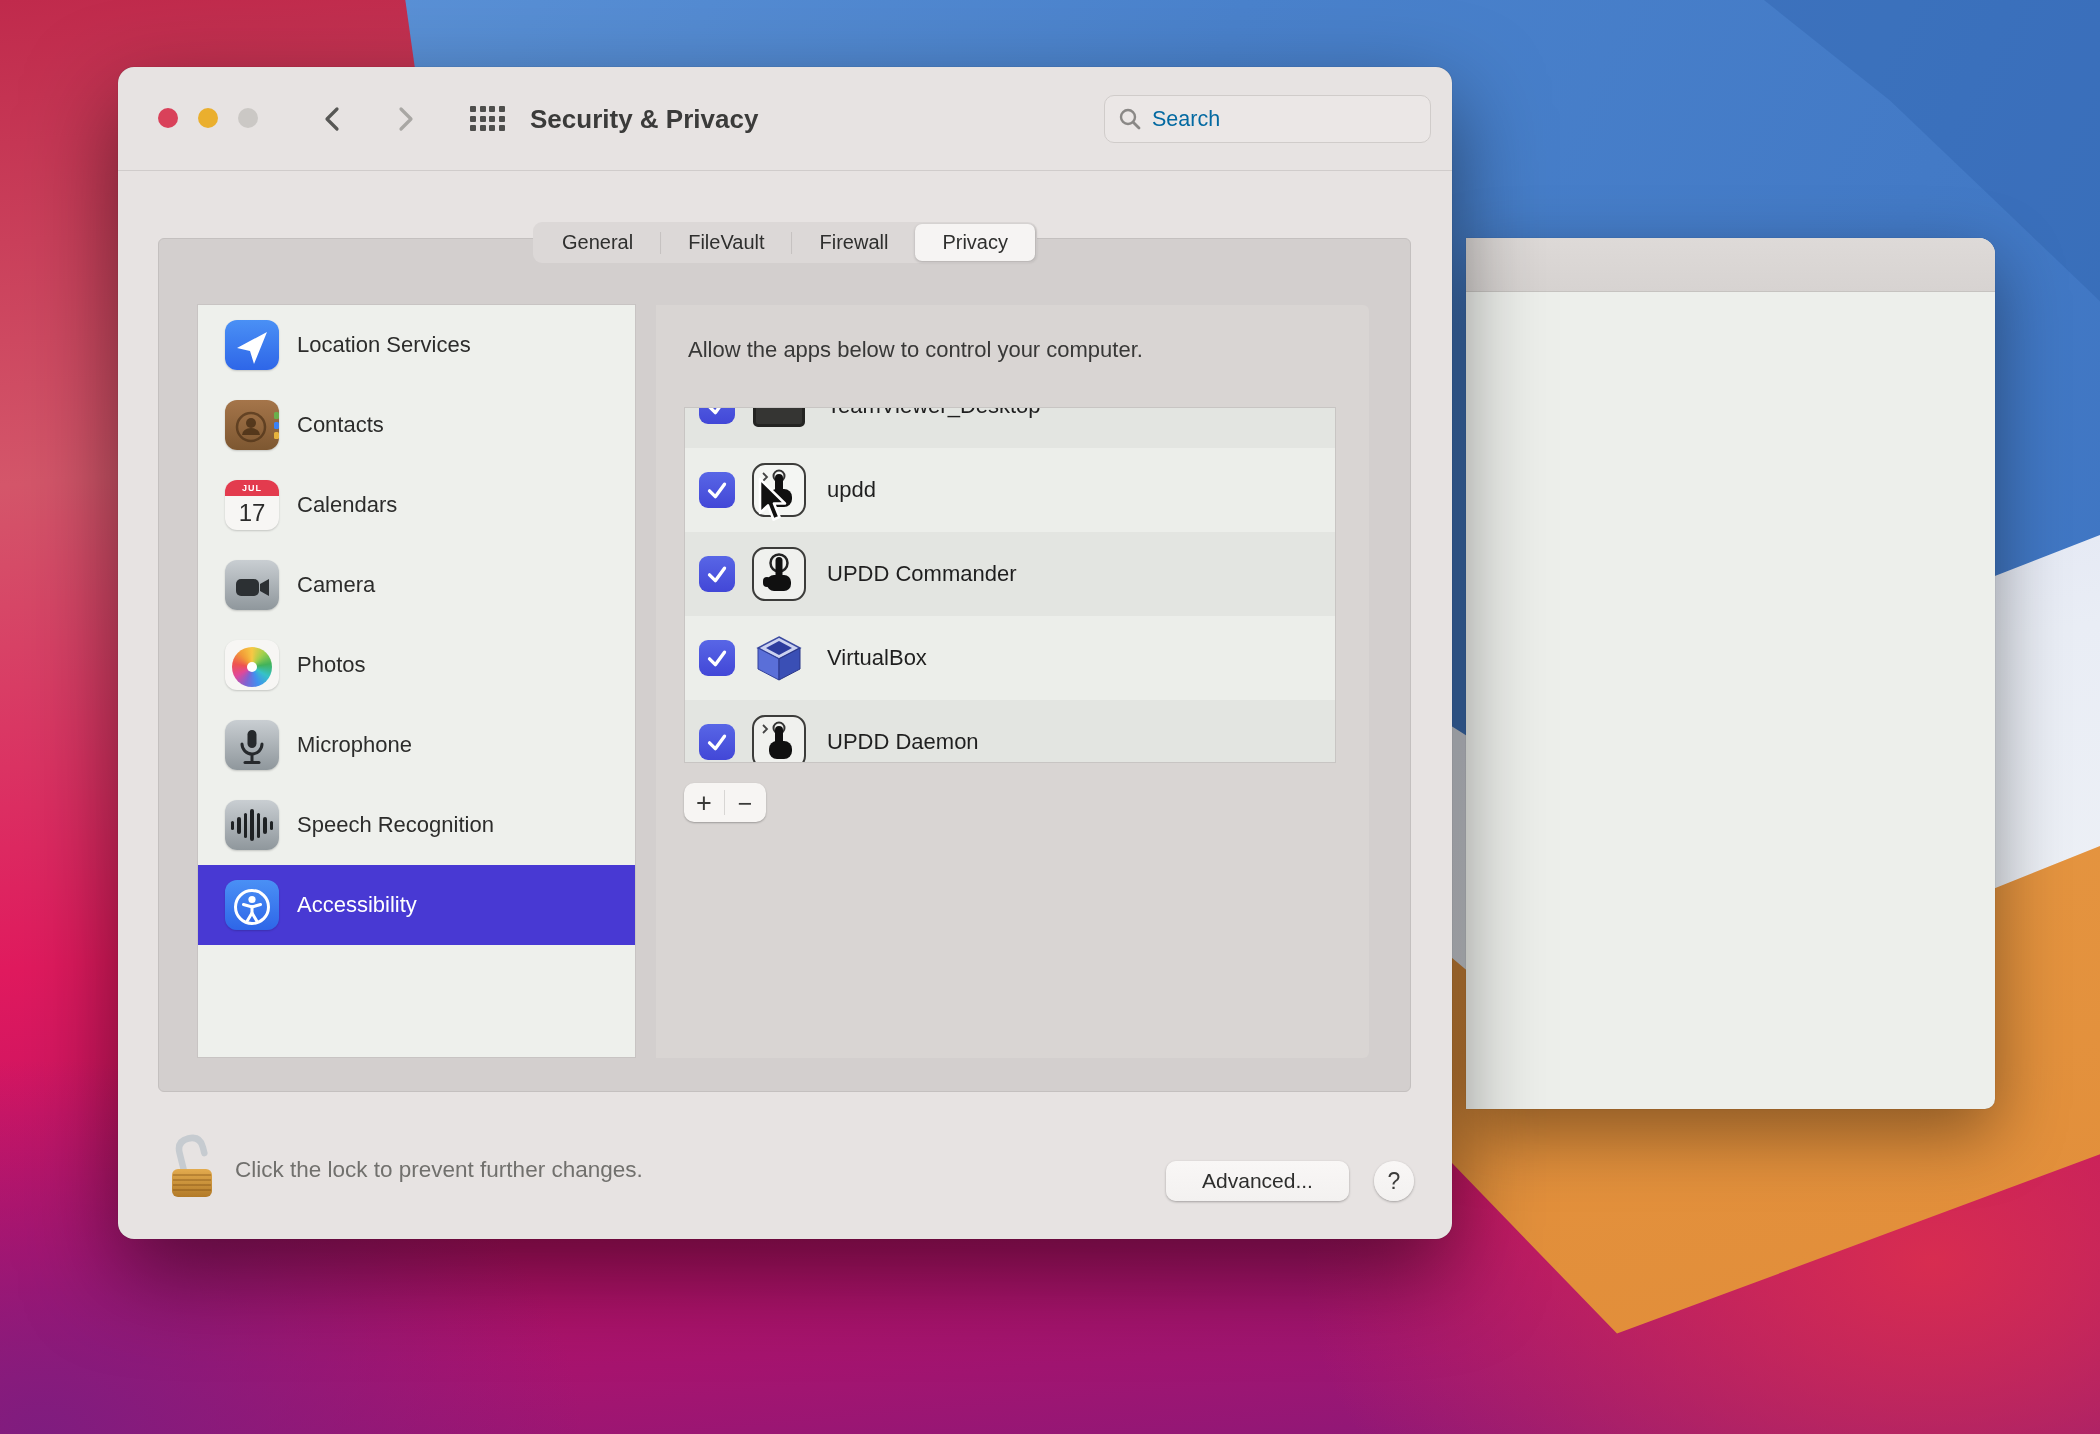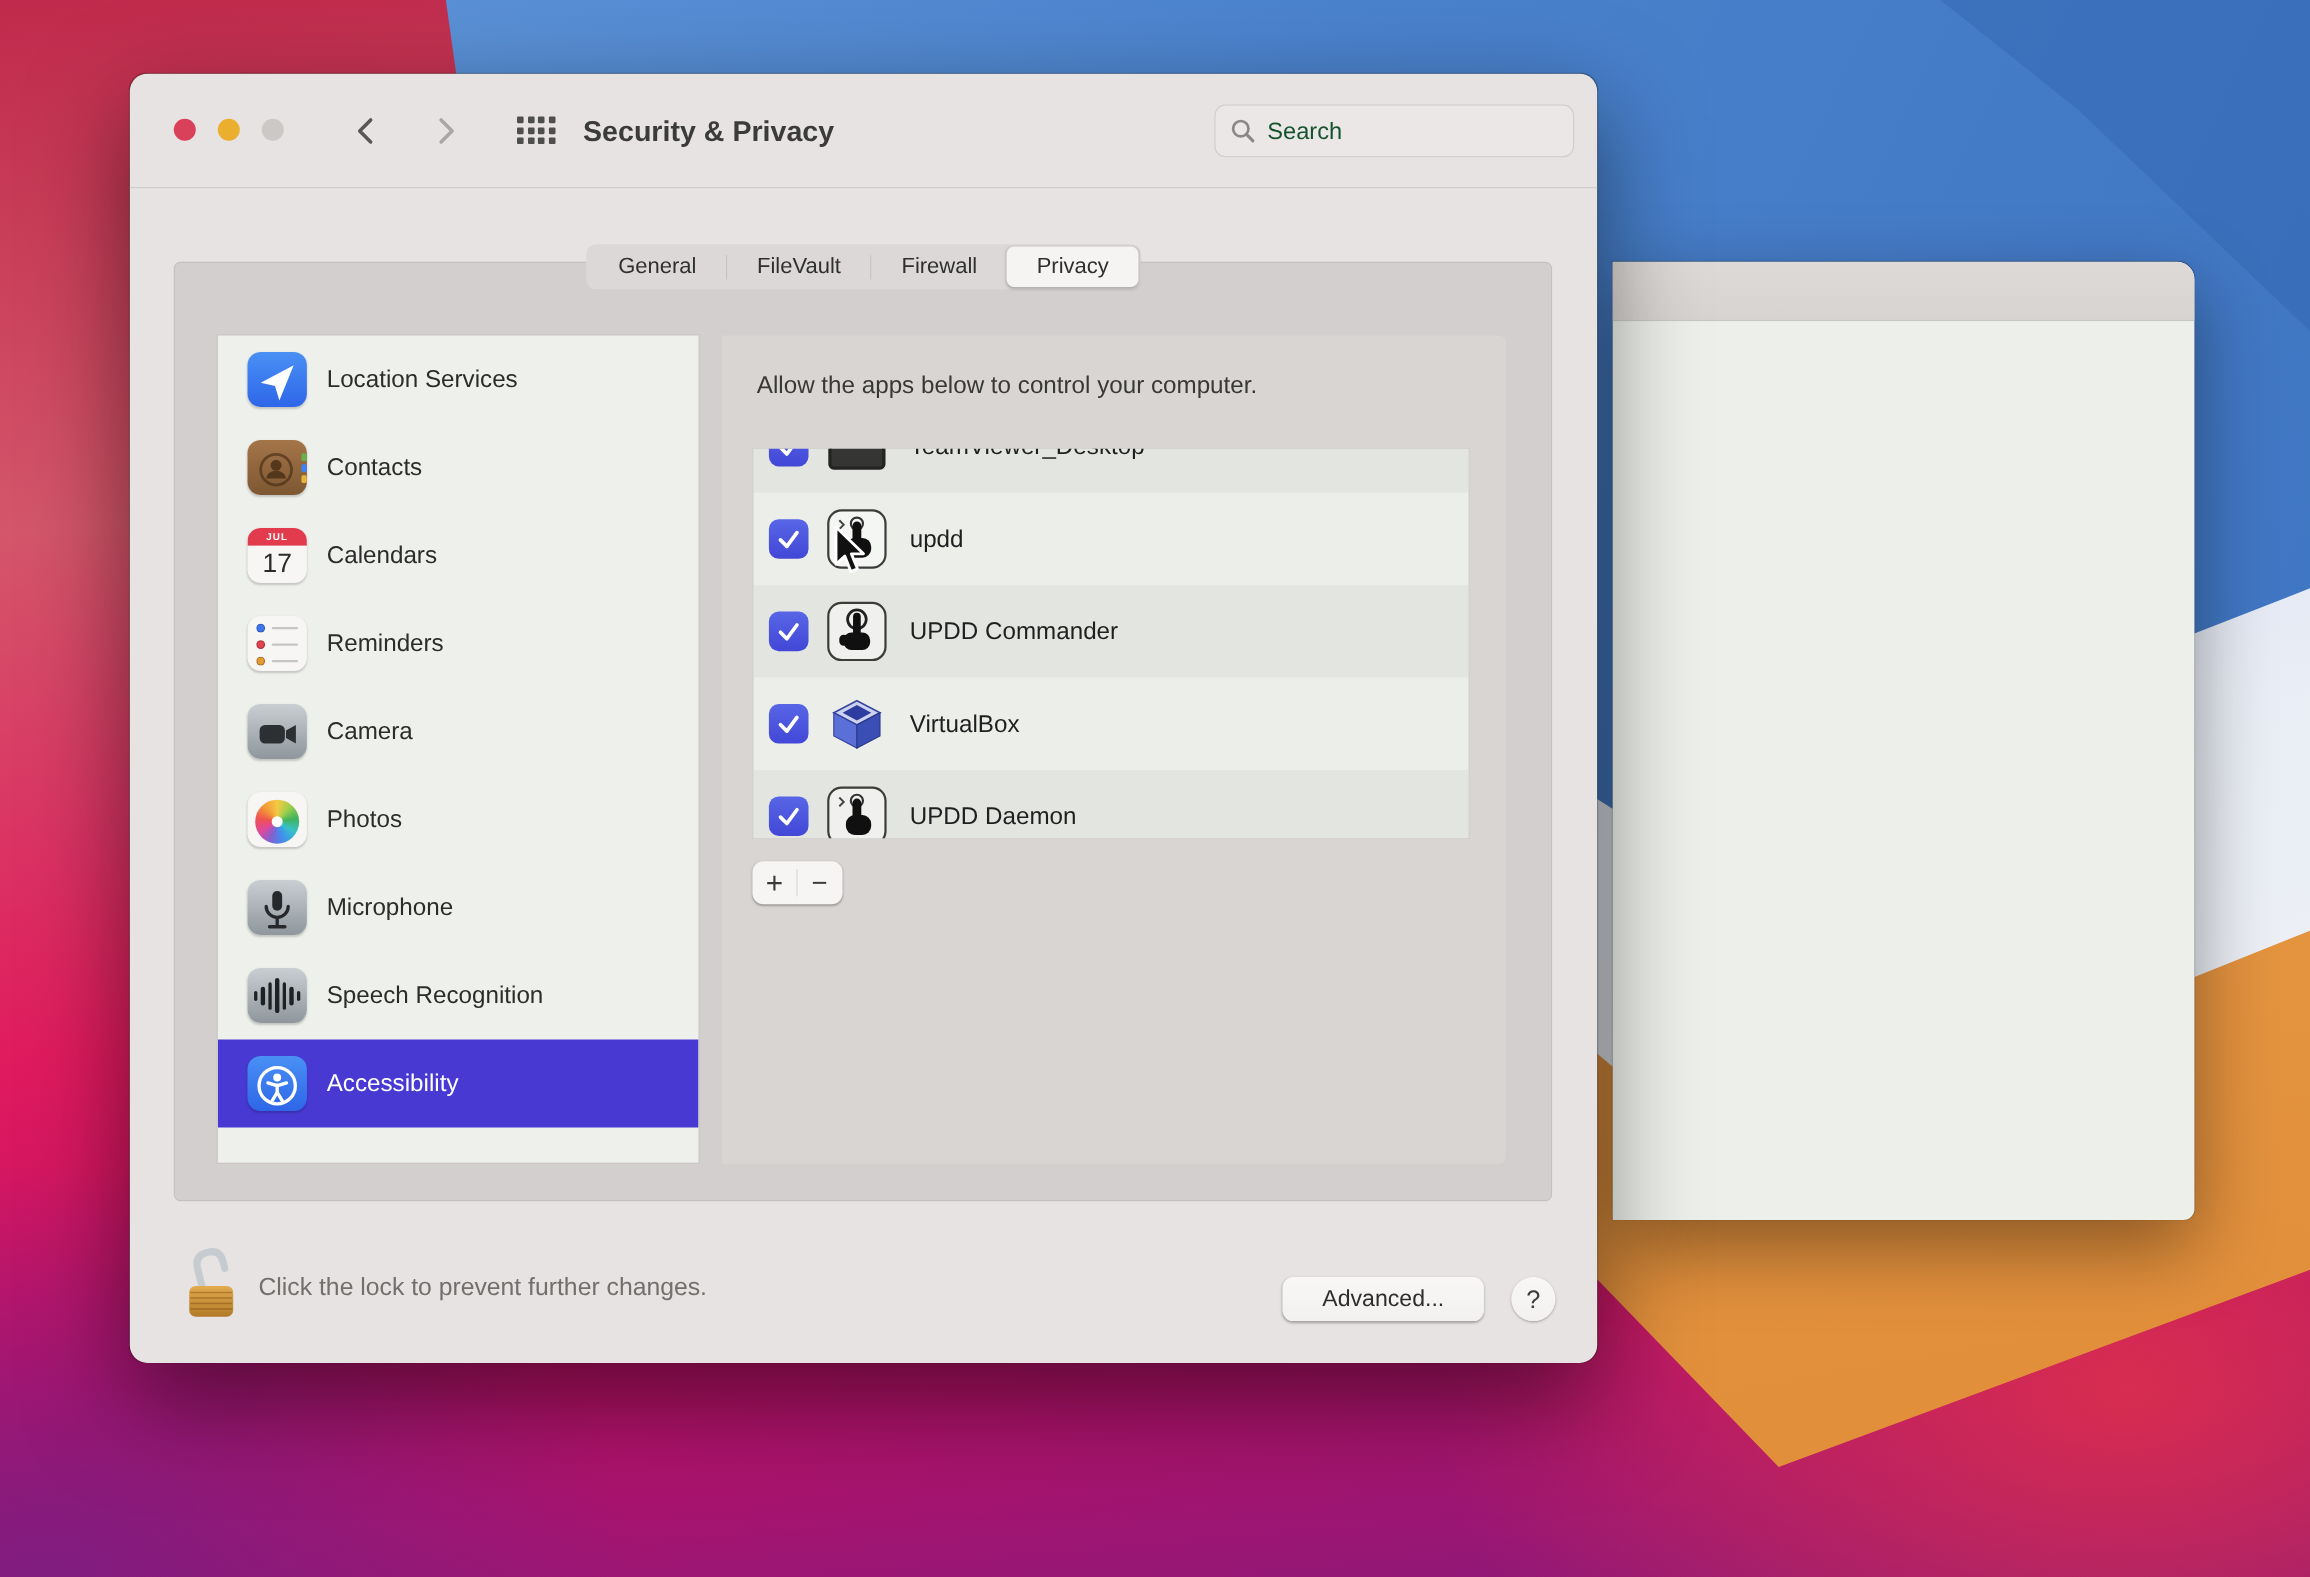--- a/index.html
+++ b/index.html
@@ -50,21 +50,21 @@
   .nav-chevron { position:absolute; top:38px; width:24px; height:28px; }
   .chev-back { left:202px; }
   .chev-fwd  { left:276px; }
   .grid-icon { position:absolute; left:352px; top:39px; width:35px; height:25px;
     display:grid; grid-template-columns:repeat(4,6px); grid-template-rows:repeat(3,6px); gap:3.5px; }
   .grid-icon span { background:#4e4e4c; border-radius:1px; }
   .win-title { position:absolute; left:412px; top:37px; font-size:26px; font-weight:600; color:#3b3b3a; }
   .search-field { position:absolute; left:986px; top:28px; width:327px; height:48px;
     border:1.5px solid #d0ccca; border-radius:10px; background:#ebe7e6;
     display:flex; align-items:center; padding-left:13px; gap:10px; }
-  .search-field .ph { color:#14532d; font-size:21.5px; }
+  .search-field .ph { color:#0369a1; font-size:21.5px; }
 
   
   .tabs { position:absolute; top:155px; left:50%; transform:translateX(-50%);
     display:flex; align-items:center; background:#dcd8d7; border-radius:9px; height:41px; padding:0 2px; z-index:3; }
   .tab { padding:0 27px; height:37px; line-height:37px; font-size:20px; color:#2f2f2e; border-radius:7px; white-space:nowrap; }
   .tab.selected { background:#f6f4f3; box-shadow:0 1px 3px rgba(0,0,0,.22); }
   .tab-sep { width:1px; height:22px; background:#c6c2c1; }
 
   
   .content-box { position:absolute; left:40px; top:171px; width:1253px; height:854px;
@@ -224,37 +224,20 @@
     </div>
 
     <div class="side-item">
       <span class="side-icon ic-white">
         <div class="cal-band">JUL</div>
         <div class="cal-day">17</div>
       </span>
       <span>Calendars</span>
     </div>
 
-    <div class="side-item">
-      <span class="side-icon ic-white">
-        <div class="rem-row">
-            <span class="rem-dot" style="background:#3f76f0"></span>
-            <span class="rem-line"></span>
-          </div>
-        <div class="rem-row">
-            <span class="rem-dot" style="background:#e2414f"></span>
-            <span class="rem-line"></span>
-          </div>
-        <div class="rem-row">
-            <span class="rem-dot" style="background:#e69a33"></span>
-            <span class="rem-line"></span>
-          </div>
-      </span>
-      <span>Reminders</span>
-    </div>
 
     <div class="side-item">
       <span class="side-icon ic-gray">
         <svg width="54" height="54" viewBox="0 0 54 54">
           <rect x="11" y="19" width="23" height="17" rx="5" fill="#2c3033"></rect>
           <path d="M35 24 L44 19 V36 L35 31 Z" fill="#2c3033"></path>
         </svg>
       </span>
       <span>Camera</span>
     </div>

